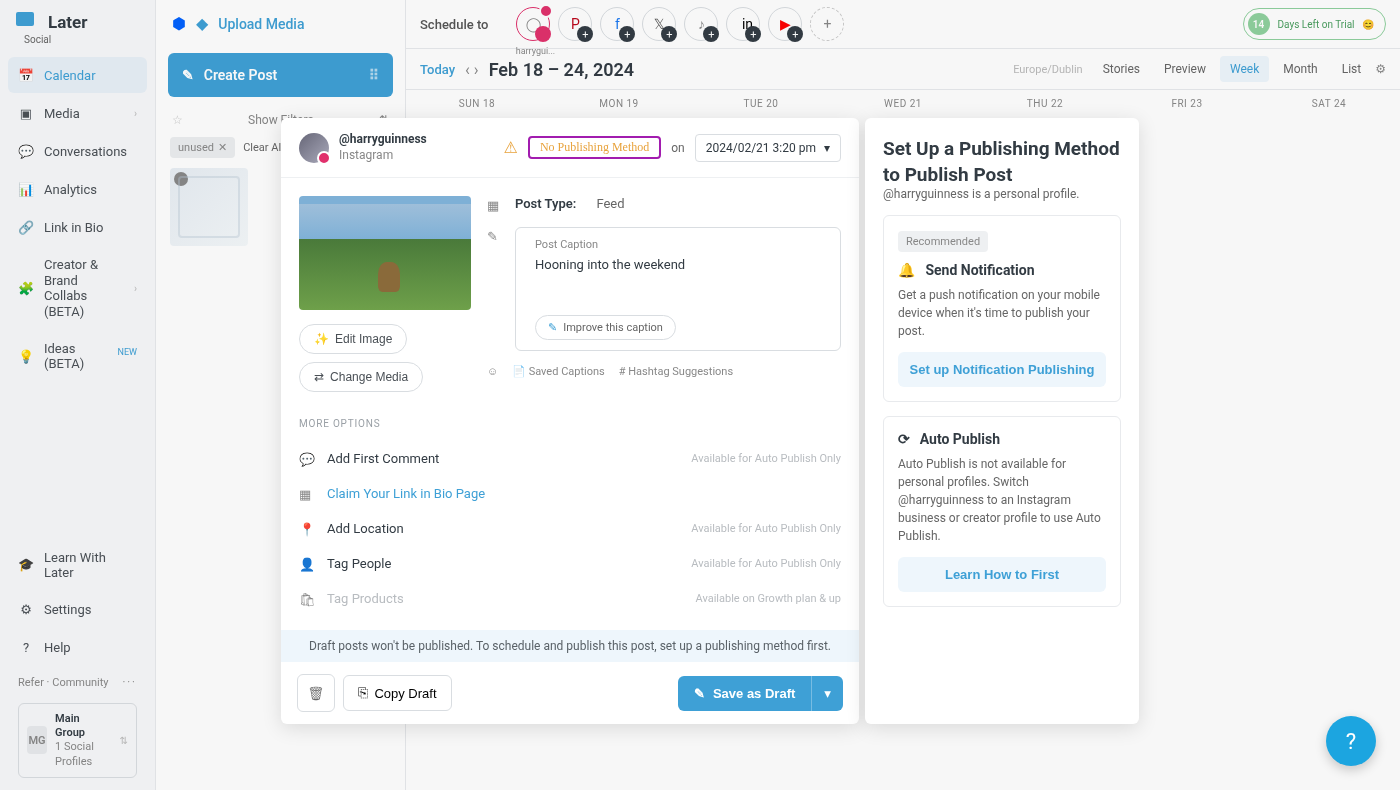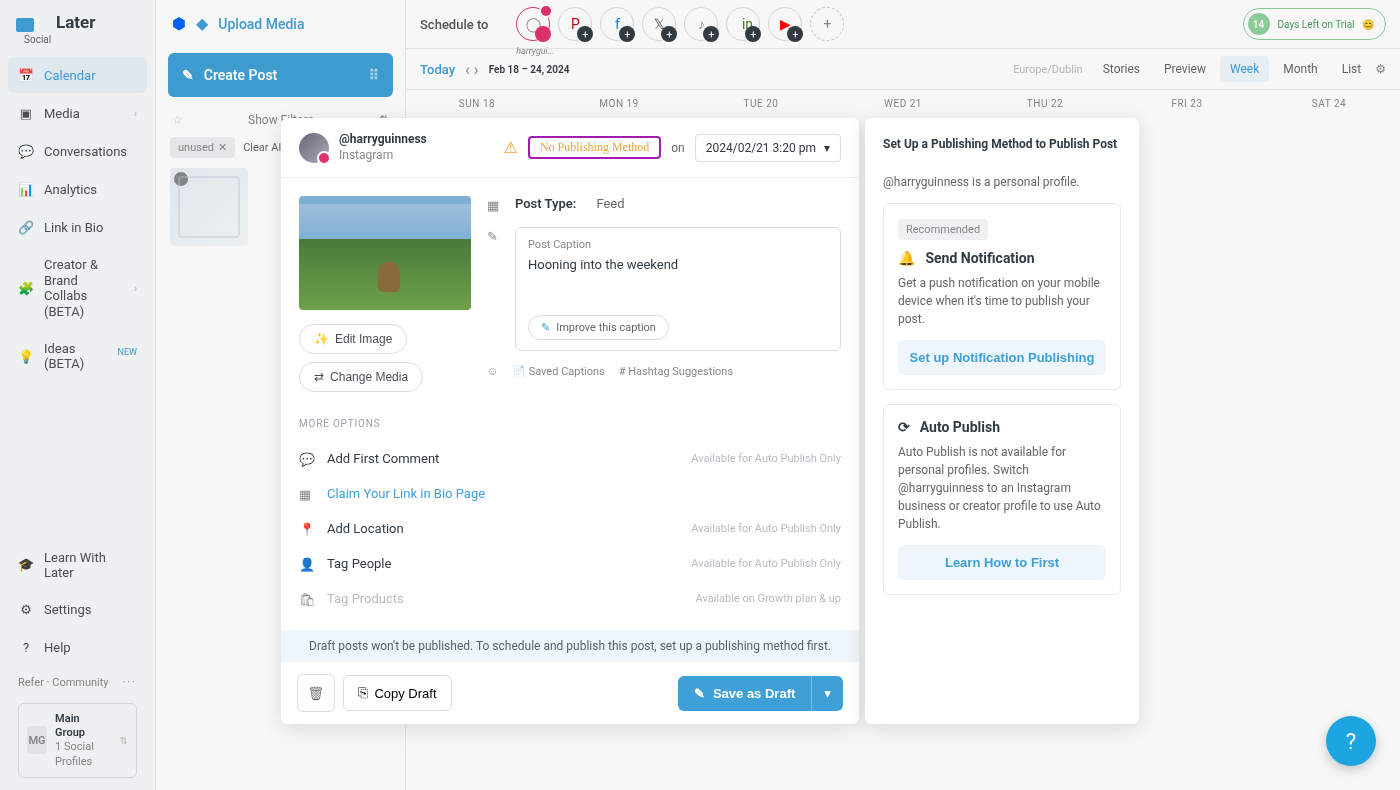--- a/index.html
+++ b/index.html
@@ -1,20 +1,20 @@
 <!DOCTYPE html>
 <html><head>
 <meta charset="utf-8">
 <style>
 * { box-sizing: border-box; margin: 0; padding: 0; }
 body { font-family: -apple-system, BlinkMacSystemFont, "Segoe UI", Roboto, sans-serif; background: #fff; width: 1400px; height: 790px; overflow: hidden; position: relative; color: #323B43; }
 
 
 .sidebar { position: absolute; left: 0; top: 0; width: 156px; height: 790px; background: #f7f8fa; border-right: 1px solid #e8eaed; display: flex; flex-direction: column; }
-.logo { padding: 12px 16px; display: flex; align-items: flex-end; gap: 22px; }
+.logo { padding: 12px 16px; display: flex; align-items: flex-start; gap: 14px; }
 .logo-icon { width: 18px; height: 14px; background: #3ea0d6; border-radius: 2px; position: relative; }
 .logo-text { font-weight: 700; font-size: 17px; color: #323B43; }
 .logo-sub { font-size: 10px; color: #666; margin-left: 24px; margin-top: -10px; padding-bottom: 8px;}
 .nav { padding: 4px 8px; }
 .nav-item { display: flex; align-items: center; gap: 10px; padding: 10px 10px; font-size: 13px; color: #4a5056; cursor: pointer; border-radius: 6px; margin-bottom: 2px; position: relative;}
 .nav-item.active { background: #e8f0f7; color: #3ea0d6; }
 .nav-item .chev { margin-left: auto; color: #bbb; font-size: 10px;}
 .nav-icon { width: 16px; height: 16px; display: inline-flex; align-items: center; justify-content: center; }
 .nav-new { color:#3ea0d6; font-size:9px; font-weight:400; margin-left:2px; position:relative; top:-4px;}
 .sidebar-bottom { margin-top: auto; padding: 4px 8px 12px; }
@@ -43,28 +43,28 @@
 
 .main { position: absolute; left: 406px; top: 0; right: 0; height: 790px; background: #fff; }
 .top-bar { height: 48px; display: flex; align-items: center; padding: 0 14px; gap: 28px;}
 .schedule-to { font-size: 13px; color: #555; font-weight:500;}
 .profile-circles { display:flex; gap:8px; align-items:center;}
 .pcircle { width: 34px; height: 34px; border-radius: 50%; border: 1px solid #d9dde1; background:#fff; display:flex; align-items:center; justify-content:center; position:relative; font-size:14px; color:#888;}
 .pcircle.ig { border-color:#e1306c;}
 .pcircle .badge { position:absolute; bottom:-2px; right:-2px; width:16px; height:16px; border-radius:50%; background:#323B43; color:#fff; display:flex; align-items:center; justify-content:center; font-size:11px;}
 .pcircle.ig .badge-ig { background:#e1306c; bottom:-2px; right:-2px; width:16px; height:16px; border-radius:50%; position:absolute; display:flex; align-items:center; justify-content:center;}
 .pcircle-check { position:absolute; top:-4px; right:-4px; width:14px; height:14px; border-radius:50%; background:#e1306c; border:2px solid #fff;}
-.plabel { position:absolute; top:38px; font-size:9px; color:#888; text-align:center; width:60px; left:-12px;font-style:italic;}
+.plabel { position:absolute; top:38px; font-size:9px; color:#888; text-align:center; width:60px; left:-12px;}
 .trial-badge { margin-left:auto; border:1px solid #8fd19e; border-radius:18px; padding:4px 10px 4px 4px; display:flex; align-items:center; gap:8px; font-size:10px; color:#4a9e5f;}
 .trial-num { width:22px; height:22px; border-radius:50%; background:#8fd19e; color:#fff; display:flex; align-items:center; justify-content:center; font-size:10px; font-weight:600;}
 
 .cal-bar { height: 42px; border-top:1px solid #e8eaed; border-bottom:1px solid #e8eaed; display:flex; align-items:center; padding:0 14px; gap:10px;}
 .today-btn { color:#3ea0d6; font-size:13px; font-weight:500;}
 .arrows { display:flex; gap:4px; color:#888;}
-.date-range { font-size:10px; font-weight:600; color:#323B43;}
+.date-range { font-size:18px; font-weight:600; color:#323B43;}
 .view-switches { margin-left:auto; display:flex; gap:4px; align-items:center; font-size:12px;}
 .vswitch { padding:6px 10px; border-radius:4px; color:#666; cursor:pointer;}
 .vswitch.active { background:#eef6fc; color:#3ea0d6;}
 .tz { font-size:11px; color:#bbb; margin-right:6px;}
 .gear-small { color:#888; }
 
 .day-headers { display:flex; height:26px;}
 .day-h { flex:1; text-align:center; font-size:10px; color:#888; padding-top:8px; letter-spacing:0.5px;}
 .cal-body { position:relative; height: calc(790px - 48px - 42px - 26px); }
 
@@ -91,21 +91,21 @@
 .post-img::before { content:""; position:absolute; top:8px; left:0; right:0; height:36px; background: linear-gradient(to bottom, rgba(180,200,220,0.6), transparent);}
 .post-img::after { content:""; position:absolute; left:46%; bottom:18px; width:22px; height:30px; background:#8a6a3a; border-radius:40% 40% 20% 20%;}
 .img-btns { margin-top:14px; display:flex; flex-direction:column; gap:8px;}
 .pill-btn { border:1px solid #d9dde1; border-radius:18px; padding:7px 14px; font-size:12px; display:inline-flex; align-items:center; gap:6px; background:#fff; cursor:pointer; color:#4a5056; width:fit-content;}
 
 .ml-fields { flex:1;}
 .field-row { display:flex; align-items:flex-start; gap:12px; margin-bottom:14px; font-size:13px;}
 .field-icon { width:16px; color:#888; padding-top:2px;}
 .ptype-label { font-weight:600;}
 .ptype-val { color:#666; margin-left:8px;}
-.caption-box { flex:1; border:1px solid #d9dde1; border-radius:6px; padding:10px 12px 0;}
+.caption-box { flex:1; border:1px solid #d9dde1; border-radius:6px; padding:10px 19px 0;}
 .caption-label { font-size:11px; color:#888; margin-bottom:6px;}
 .caption-text { font-size:13px; min-height:50px;}
 .improve-pill { margin:8px 0 10px; border:1px solid #d9dde1; border-radius:14px; padding:5px 12px; font-size:11px; display:inline-flex; align-items:center; gap:6px; color:#666;}
 .caption-tools { display:flex; gap:14px; font-size:11px; color:#888; margin-top:6px; align-items:center;}
 
 .more-opts { padding:0 18px 14px 18px;}
 .more-label { font-size:10px; letter-spacing:0.8px; color:#9aa0a6; margin:8px 0 12px;}
 .opt-row { display:flex; align-items:center; padding:9px 0; font-size:13px; gap:12px;}
 .opt-row .lbl { flex:0 0 auto;}
 .opt-row .avail { margin-left:auto; font-size:11px; color:#b8bcc0;}
@@ -114,21 +114,21 @@
 
 .banner { background:#eef6fc; color:#5a6268; text-align:center; padding:9px; font-size:12px;}
 .ml-footer { display:flex; align-items:center; padding:12px 16px; gap:8px;}
 .icon-btn { width:38px; height:38px; border:1px solid #d9dde1; border-radius:6px; display:flex; align-items:center; justify-content:center; background:#fff; color:#666;}
 .copy-draft { border:1px solid #d9dde1; border-radius:6px; padding:9px 14px; font-size:13px; display:inline-flex; align-items:center; gap:6px; background:#fff;}
 .save-draft { margin-left:auto; display:flex;}
 .save-draft-main { background:#3ea0d6; color:#fff; border:none; border-radius:6px 0 0 6px; padding:10px 16px; font-size:13px; font-weight:600; display:inline-flex; align-items:center; gap:8px;}
 .save-draft-drop { background:#3ea0d6; color:#fff; border:none; border-left:1px solid rgba(255,255,255,0.3); border-radius:0 6px 6px 0; padding:10px 12px;}
 
 
-.mr-title { font-size:12px; font-weight:700; line-height:1.35; margin-bottom:23px;}
+.mr-title { font-size:19px; font-weight:700; line-height:1.35; margin-bottom:0;}
 .mr-sub { font-size:12px; color:#666; margin-bottom:14px;}
 .card { border:1px solid #e8eaed; border-radius:6px; padding:14px; margin-bottom:14px;}
 .rec-badge { display:inline-block; background:#eef0f2; color:#888; font-size:11px; padding:4px 8px; border-radius:4px; margin-bottom:10px;}
 .card-h { display:flex; align-items:center; gap:10px; font-size:14px; font-weight:700; margin-bottom:8px;}
 .card-p { font-size:12px; color:#666; line-height:1.5; margin-bottom:12px;}
 .card-btn { width:100%; background:#eef6fc; color:#3ea0d6; border:none; border-radius:6px; padding:10px; font-size:13px; font-weight:600; cursor:pointer;}
 
 
 .help-fab { position:absolute; right:24px; bottom:24px; width:50px; height:50px; border-radius:50%; background:#1ca5e0; color:#fff; display:flex; align-items:center; justify-content:center; font-size:22px; box-shadow:0 4px 12px rgba(0,0,0,0.2);}
 </style>
@@ -251,21 +251,21 @@
         </div>
       <div class="pcircle">
           <span style="color:#555;">𝕏</span>
           <span class="badge">+</span>
         </div>
       <div class="pcircle">
           <span>♪</span>
           <span class="badge">+</span>
         </div>
       <div class="pcircle">
-          <span style="color:#4d7c0f;margin-left:8px;">in</span>
+          <span style="color:#000000;margin-left:8px;">in</span>
           <span class="badge">+</span>
         </div>
       <div class="pcircle">
           <span style="color:#ff0000;">▶</span>
           <span class="badge">+</span>
         </div>
       <div class="pcircle" style="border:1px dashed #ccc;">+</div>
     </div>
     <div class="trial-badge">
       <span class="trial-num">14</span>

